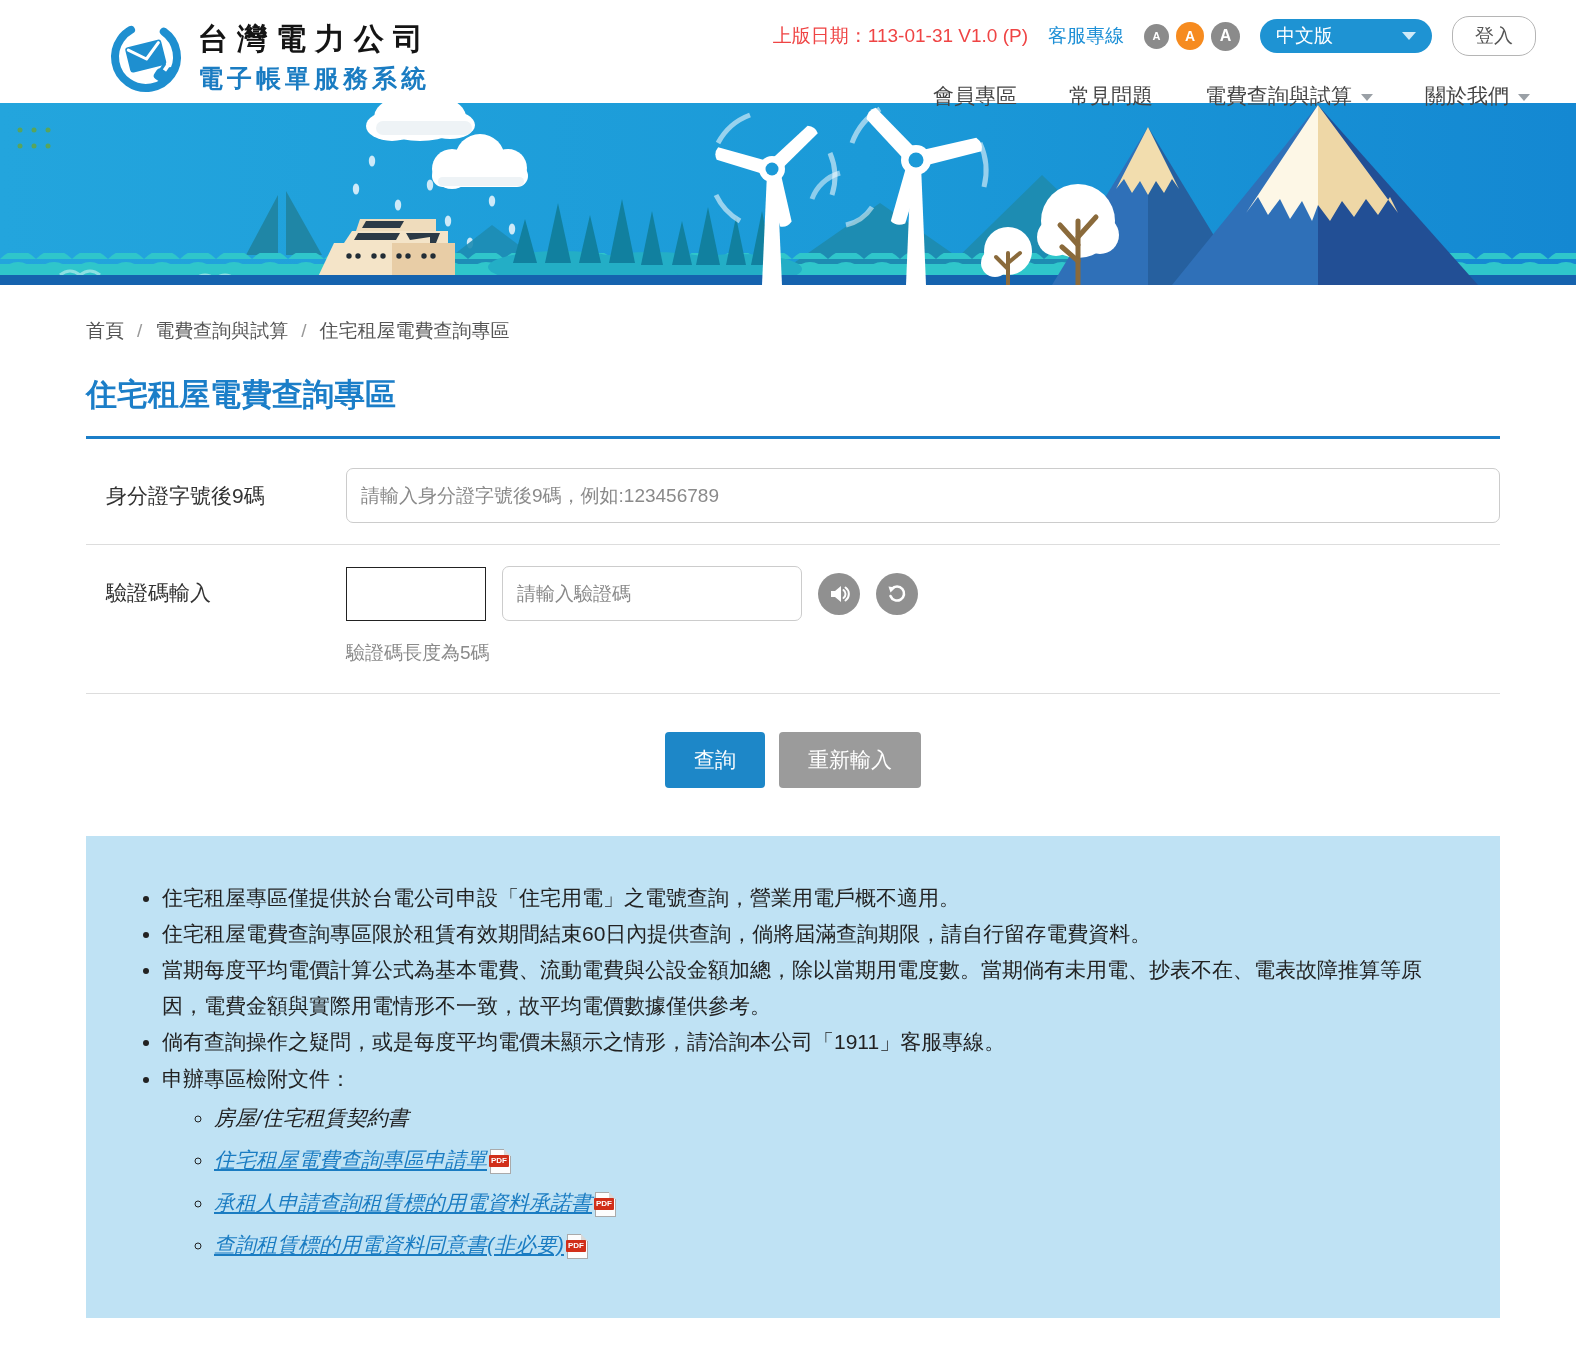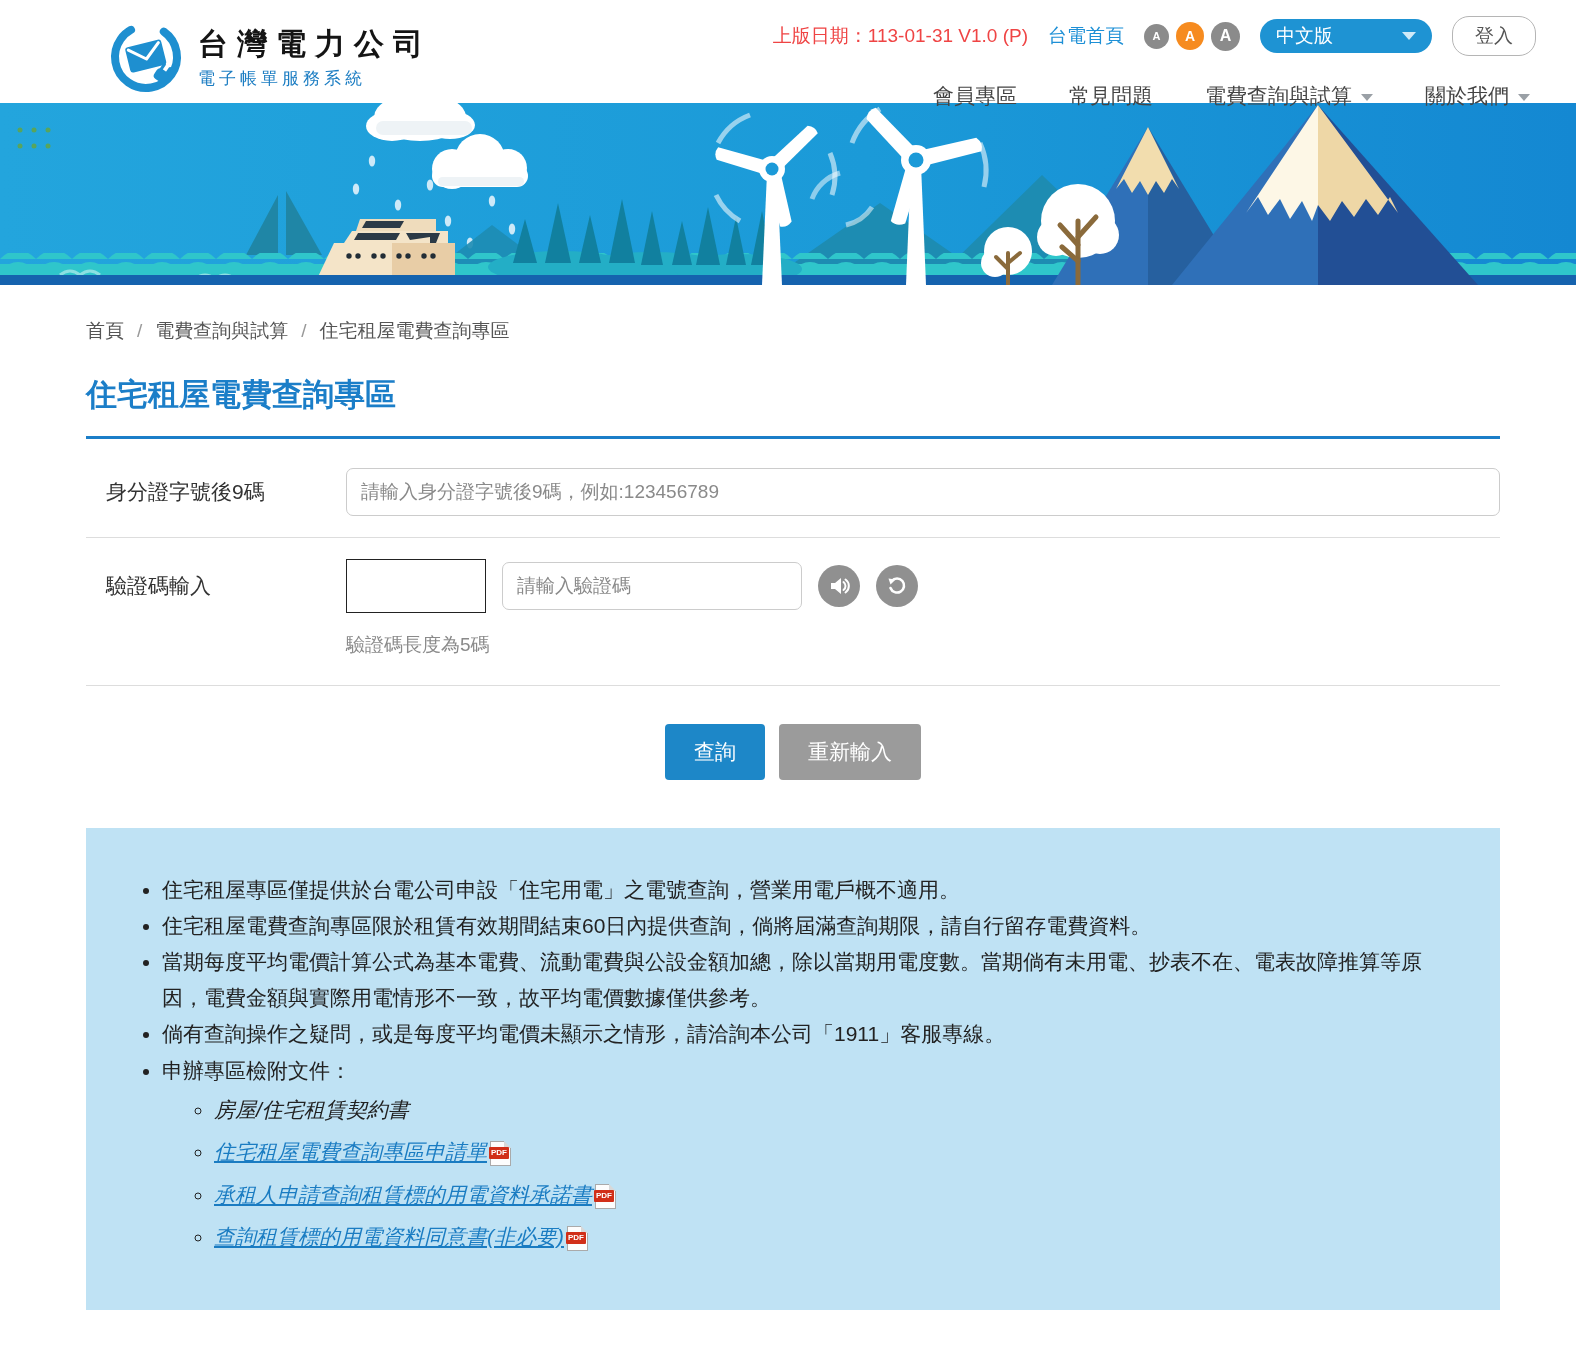--- a/index.html
+++ b/index.html
@@ -4,21 +4,21 @@
 <style>
   * { margin:0; padding:0; box-sizing:border-box; }
   html,body { width:1576px; background:#fff; font-family:"Liberation Sans", sans-serif; }
   body { height:1358px; overflow:hidden; }
 
   
   .topbar { height:103px; background:#fff; display:flex; padding:0 40px 0 108px; position:relative; }
   .logo-area { display:flex; align-items:center; gap:14px; margin-top:10px; }
   .logo-icon { width:76px; height:76px; flex-shrink:0; }
   .logo-line1 { font-family:Liberation Sans, sans-serif; font-weight:700; font-size:30px; color:#141414; letter-spacing:9px; }
-  .logo-line2 { font-weight:400; font-size:17px; color:#1a7cc2; letter-spacing:4px; margin-top:2px; }
+  .logo-line2 { font-weight:700; font-size:25px; color:#1a7cc2; letter-spacing:4px; margin-top:2px; }
   .topbar-right { margin-left:auto; display:flex; flex-direction:column; align-items:flex-end; gap:12px; padding-top:16px; }
   .topbar-row1 { display:flex; align-items:center; gap:20px; }
   .version-text { color:#ef4444; font-size:19px; }
   .home-link { color:#1e90d6; font-size:19px; text-decoration:none; cursor:pointer; }
   .fs-group { display:flex; align-items:center; gap:7px; }
   .fs-btn { border:none; border-radius:50%; background:#8b8b8b; color:#fff; cursor:pointer;
             display:flex; align-items:center; justify-content:center; font-weight:700; }
   .fs-s { width:25px; height:25px; font-size:11px; }
   .fs-m { width:28px; height:28px; font-size:14px; background:#f68b1f; }
   .fs-l { width:29px; height:29px; font-size:16px; }
@@ -39,21 +39,21 @@
   .breadcrumb { margin-top:33px; font-size:19px; color:#555; display:flex; align-items:center; gap:13px; }
   .crumb { cursor:pointer; }
   .crumb-sep { color:#999; }
   .page-title { margin-top:30px; font-size:31px; font-weight:700; color:#1b7ec8;
                 padding-bottom:20px; border-bottom:3px solid #1b7ec8; }
 
   
   .form-area { margin-top:8px; }
   .form-row { display:flex; align-items:center; padding:21px 0 21px 20px; border-bottom:1px solid #ddd; }
   .form-label { width:240px; flex-shrink:0; font-size:21px; color:#333; }
-  .text-input { flex:1; height:48px; border:1px solid #ccc; border-radius:7px; padding:0 14px;
+  .text-input { flex:1; height:55px; border:1px solid #ccc; border-radius:7px; padding:0 14px;
                 font-size:19px; color:#333; font-family:"Liberation Sans", sans-serif; outline:none; }
   .text-input::placeholder { color:#8a8a8a; }
   .captcha-row { align-items:flex-start; }
   .captcha-row .form-label { padding-top:13px; }
   .captcha-line { display:flex; align-items:center; gap:16px; }
   .captcha-box { width:140px; height:54px; background:#fff; border:1px solid #222; }
   .captcha-input { flex:none; width:300px; }
   .round-icon-btn { width:42px; height:42px; border-radius:50%; border:none; background:#909090;
                     display:flex; align-items:center; justify-content:center; cursor:pointer; }
   .captcha-hint { margin:19px 0 6px 0; font-size:19px; color:#8a8a8a; }
@@ -99,21 +99,21 @@
     </svg>
     <div>
       <div class="logo-line1">台灣電力公司</div>
       <div class="logo-line2">電子帳單服務系統</div>
     </div>
   </div>
 
   <div class="topbar-right">
     <div class="topbar-row1">
       <span class="version-text">上版日期：113-01-31 V1.0 (P)</span>
-      <a class="home-link">台電首頁</a>
+      <a class="home-link">客服專線</a>
       <div class="fs-group">
         <button class="fs-btn fs-s">A</button>
         <button class="fs-btn fs-m">A</button>
         <button class="fs-btn fs-l">A</button>
       </div>
       <div class="lang-select">
         <span>中文版</span>
         <span class="chev-white"></span>
       </div>
       <button class="login-btn">登入</button>

